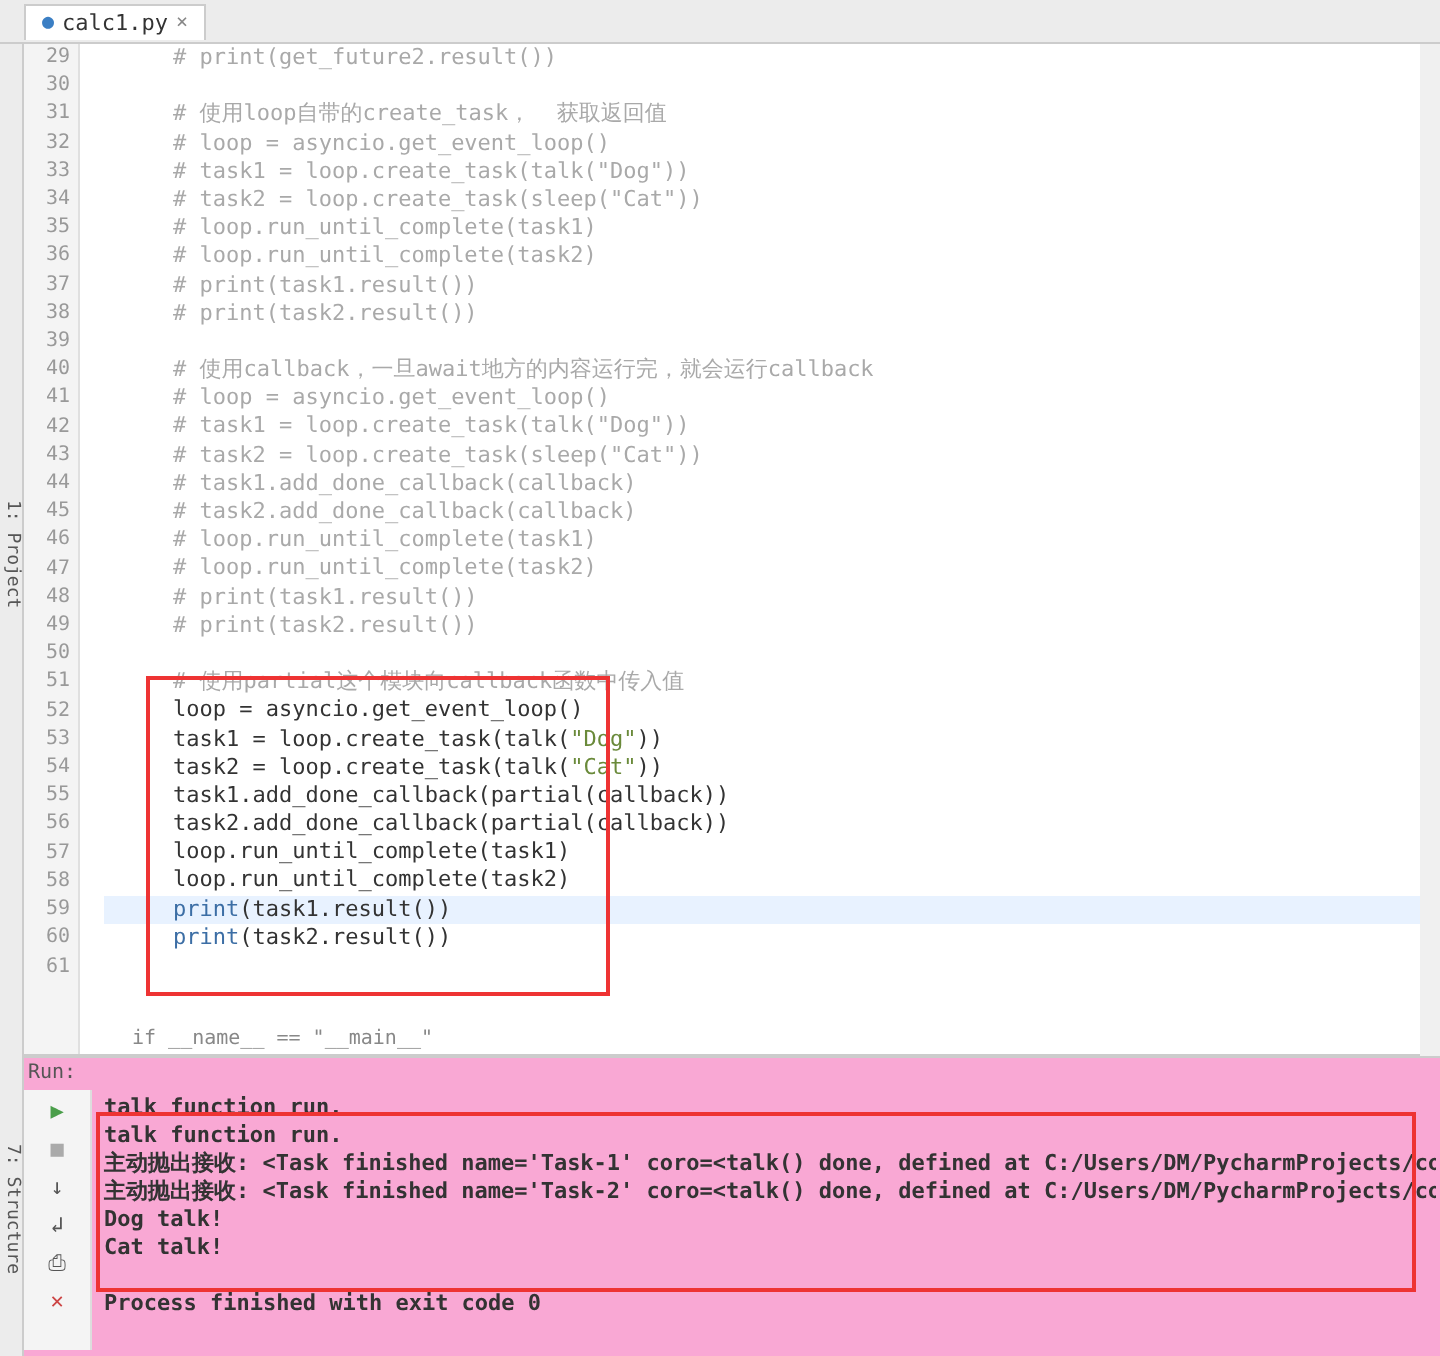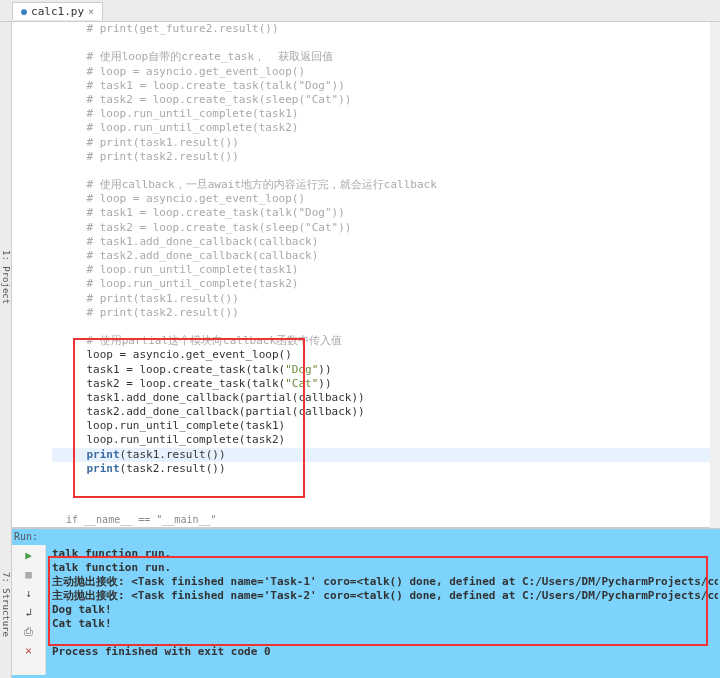--- a/index.html
+++ b/index.html
@@ -90,21 +90,21 @@
     top: 0;
     right: 0;
     height: 100%;
     line-height: 14.2px;
     font-size: 11px;
     white-space: pre;
     color: #333;
   }
   .code-line { height: 14.2px; padding-left: 8px; }
   .cmt { color: #a9a9a9; }
-  .kw { color: #3c6ea5; font-weight: bold; }
+  .kw { color: #3c6ea5; }
   .str { color: #6a8a3a; }
   .cursor {
     background: #e8f2ff;
   }
   .red-box1 {
     position: absolute;
     left: 61px;
     top: 316px;
     width: 232px;
     height: 160px;
@@ -117,21 +117,21 @@
     bottom: 2px;
     font-size: 10px;
     color: #888;
   }
   .run-panel {
     position: absolute;
     left: 12px;
     right: 0;
     top: 528px;
     bottom: 0;
-    background: #7dd3fc;
+    background: #f9a8d4;
     border-top: 1px solid #ccc;
   }
   .run-label {
     position: absolute;
     left: 2px;
     top: 2px;
     font-size: 10px;
     color: #555;
   }
   .run-tools {
@@ -197,20 +197,54 @@
 </div>
 
 <div class="side-tool">
   <span>1: Project</span>
 </div>
 <div class="side-tool bottom">
   <span>7: Structure</span>
 </div>
 
 <div class="editor-pane">
+  <div class="gutter" id="gutter">29
+30
+31
+32
+33
+34
+35
+36
+37
+38
+39
+40
+41
+42
+43
+44
+45
+46
+47
+48
+49
+50
+51
+52
+53
+54
+55
+56
+57
+58
+59
+60
+61
+</div>
   <div class="fold-col"></div>
   <div class="code-area" id="code"><div class="code-line"><span class="cmt">    # print(get_future2.result())</span></div><div class="code-line"></div><div class="code-line"><span class="cmt">    # 使用loop自带的create_task，  获取返回值</span></div><div class="code-line"><span class="cmt">    # loop = asyncio.get_event_loop()</span></div><div class="code-line"><span class="cmt">    # task1 = loop.create_task(talk("Dog"))</span></div><div class="code-line"><span class="cmt">    # task2 = loop.create_task(sleep("Cat"))</span></div><div class="code-line"><span class="cmt">    # loop.run_until_complete(task1)</span></div><div class="code-line"><span class="cmt">    # loop.run_until_complete(task2)</span></div><div class="code-line"><span class="cmt">    # print(task1.result())</span></div><div class="code-line"><span class="cmt">    # print(task2.result())</span></div><div class="code-line"></div><div class="code-line"><span class="cmt">    # 使用callback，一旦await地方的内容运行完，就会运行callback</span></div><div class="code-line"><span class="cmt">    # loop = asyncio.get_event_loop()</span></div><div class="code-line"><span class="cmt">    # task1 = loop.create_task(talk("Dog"))</span></div><div class="code-line"><span class="cmt">    # task2 = loop.create_task(sleep("Cat"))</span></div><div class="code-line"><span class="cmt">    # task1.add_done_callback(callback)</span></div><div class="code-line"><span class="cmt">    # task2.add_done_callback(callback)</span></div><div class="code-line"><span class="cmt">    # loop.run_until_complete(task1)</span></div><div class="code-line"><span class="cmt">    # loop.run_until_complete(task2)</span></div><div class="code-line"><span class="cmt">    # print(task1.result())</span></div><div class="code-line"><span class="cmt">    # print(task2.result())</span></div><div class="code-line"></div><div class="code-line"><span class="cmt">    # 使用partial这个模块向callback函数中传入值</span></div><div class="code-line">    loop = asyncio.get_event_loop()</div><div class="code-line">    task1 = loop.create_task(talk(<span class="str">"Dog"</span>))</div><div class="code-line">    task2 = loop.create_task(talk(<span class="str">"Cat"</span>))</div><div class="code-line">    task1.add_done_callback(partial(callback))</div><div class="code-line">    task2.add_done_callback(partial(callback))</div><div class="code-line">    loop.run_until_complete(task1)</div><div class="code-line">    loop.run_until_complete(task2)</div><div class="code-line cursor"><span class="kw">    print</span>(task1.result())</div><div class="code-line"><span class="kw">    print</span>(task2.result())</div><div class="code-line"></div></div>
   <div class="red-box1"></div>
   <div class="breadcrumb">if __name__ == "__main__"</div>
 </div>
 <div class="scrollbar-track"></div>
 
 <div class="run-panel">
   <div class="run-label">Run:</div>
   <div class="run-tools">

